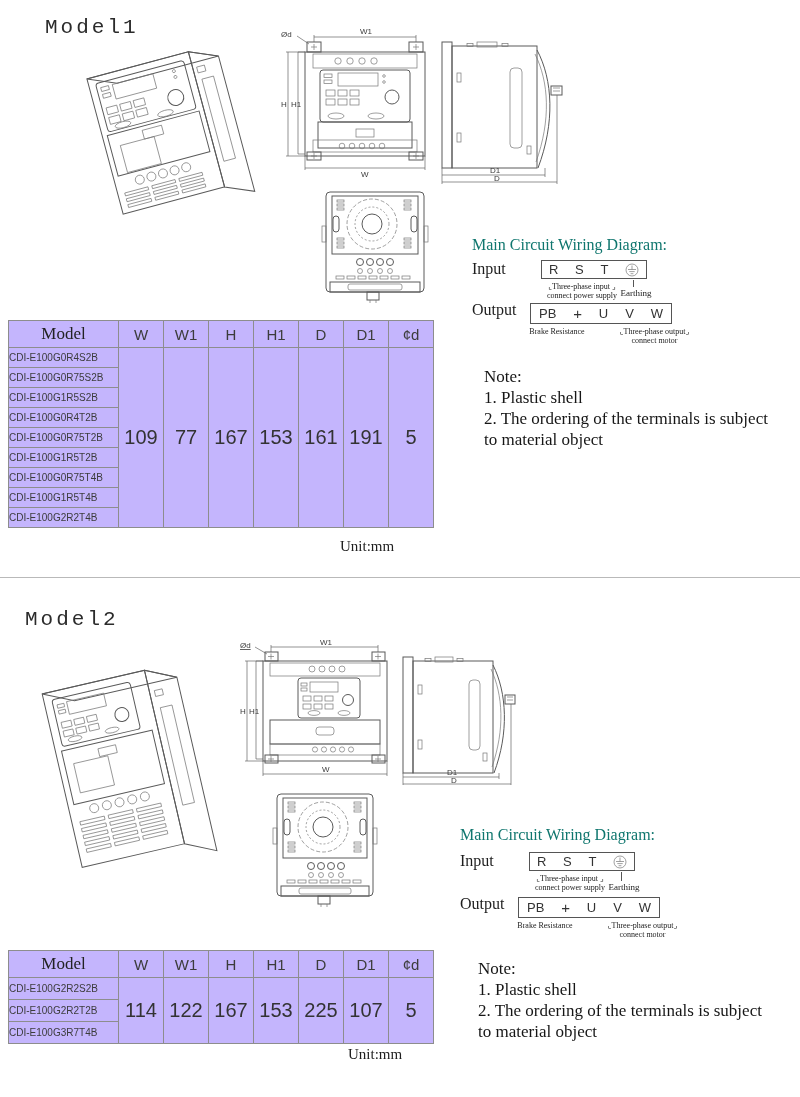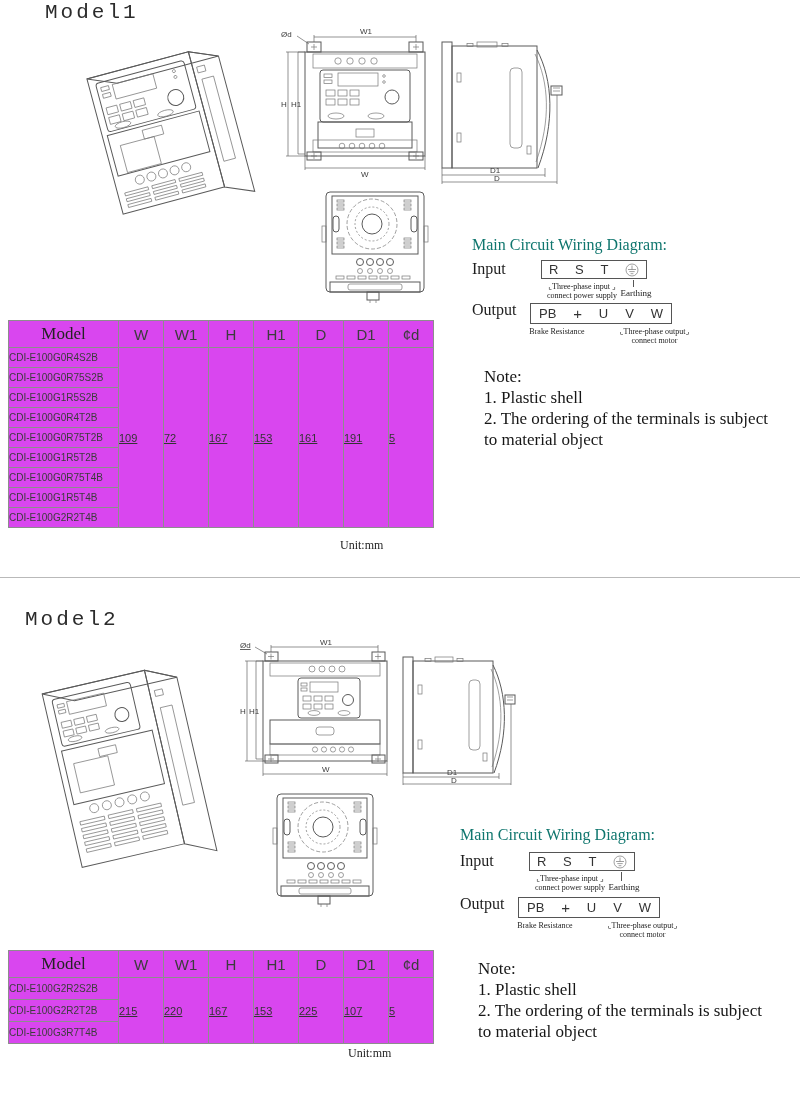--- a/index.html
+++ b/index.html
@@ -17,38 +17,38 @@
   .wiring{position:absolute;width:340px;}
   .w-title{font-size:16px;color:#0f766e;}
   .io-label{position:absolute;font-size:16px;color:#1e1e1e;}
   .tbox{position:absolute;border:1px solid #555;display:flex;align-items:center;
         justify-content:space-between;font-family:"Liberation Sans",sans-serif;
         font-size:13px;color:#333;box-sizing:border-box;}
   .cap{position:absolute;font-size:8px;line-height:9px;color:#222;text-align:center;
        font-family:"Liberation Serif",serif;white-space:nowrap;}
   .lead{position:absolute;width:1px;background:#555;}
   
-  table.spec{border-collapse:collapse;table-layout:fixed;background:#d946ef;}
+  table.spec{border-collapse:collapse;table-layout:fixed;background:#c4b5fd;}
   table.spec td,table.spec th{border:1px solid #8d8d8d;padding:0;box-sizing:border-box;}
   th.h-model{font-family:"Liberation Serif",serif;font-size:17px;font-weight:normal;height:27px;}
   th.h-dim{font-family:"Liberation Sans",sans-serif;font-size:15px;font-weight:normal;color:#3c3c3c;}
   td.model-cell{font-family:"Liberation Sans",sans-serif;font-size:10px;color:#3c3c3c;
                 padding-left:4px;white-space:nowrap;overflow:hidden;}
-  td.val-cell{font-family:"Liberation Sans",sans-serif;font-size:11px;color:#333;text-decoration:underline;}
+  td.val-cell{font-family:"Liberation Sans",sans-serif;font-size:20px;color:#333;text-align:center;}
   .r20 td{height:20px;} .r22 td{height:22px;}
   
   .note{position:absolute;font-size:17px;line-height:21px;color:#161616;width:330px;}
-  .unit{position:absolute;font-size:12px;color:#1e1e1e;}
+  .unit{position:absolute;font-size:15px;color:#1e1e1e;}
 </style>
 </head>
 <body>
 
 <div class="page">
 
-  <div class="abs model-title" style="left:45px;top:1px;">Model1</div>
+  <div class="abs model-title" style="left:45px;top:16px;">Model1</div>
 
   <svg class="abs" style="left:58px;top:26px;" width="215" height="208" viewBox="0 0 215 208">
     <g transform="rotate(-15 105 105)">
       <polygon class="ln" points="150,35 178,47 178,187 150,175"></polygon>
       <polygon class="ln" points="45,35 150,35 178,47 73,47"></polygon>
       <rect class="ln" x="45" y="35" width="105" height="140"></rect>
       <rect class="ln" x="52" y="42" width="91" height="50" rx="3"></rect>
       <rect class="thin" x="68" y="47" width="42" height="15"></rect>
       <rect class="thin" x="56" y="47" width="8" height="4"></rect>
         <rect class="thin" x="56" y="54" width="8" height="4"></rect>
@@ -254,21 +254,21 @@
       <th class="h-dim">W1</th>
       <th class="h-dim">H</th>
       <th class="h-dim">H1</th>
       <th class="h-dim">D</th>
       <th class="h-dim">D1</th>
       <th class="h-dim">¢d</th>
     </tr>
     <tr class="r20">
       <td class="model-cell">CDI-E100G0R4S2B</td>
       <td class="val-cell" rowspan="9">109</td>
-      <td class="val-cell" rowspan="9">72</td>
+      <td class="val-cell" rowspan="9">77</td>
       <td class="val-cell" rowspan="9">167</td>
       <td class="val-cell" rowspan="9">153</td>
       <td class="val-cell" rowspan="9">161</td>
       <td class="val-cell" rowspan="9">191</td>
       <td class="val-cell" rowspan="9">5</td>
     </tr>
     <tr class="r20">
           <td class="model-cell">CDI-E100G0R75S2B</td>
         </tr>
     <tr class="r20">
@@ -519,22 +519,22 @@
       <th class="h-dim">W</th>
       <th class="h-dim">W1</th>
       <th class="h-dim">H</th>
       <th class="h-dim">H1</th>
       <th class="h-dim">D</th>
       <th class="h-dim">D1</th>
       <th class="h-dim">¢d</th>
     </tr>
     <tr class="r22">
       <td class="model-cell">CDI-E100G2R2S2B</td>
-      <td class="val-cell" rowspan="3">215</td>
-      <td class="val-cell" rowspan="3">220</td>
+      <td class="val-cell" rowspan="3">114</td>
+      <td class="val-cell" rowspan="3">122</td>
       <td class="val-cell" rowspan="3">167</td>
       <td class="val-cell" rowspan="3">153</td>
       <td class="val-cell" rowspan="3">225</td>
       <td class="val-cell" rowspan="3">107</td>
       <td class="val-cell" rowspan="3">5</td>
     </tr>
     <tr class="r22">
           <td class="model-cell">CDI-E100G2R2T2B</td>
         </tr>
     <tr class="r22">

